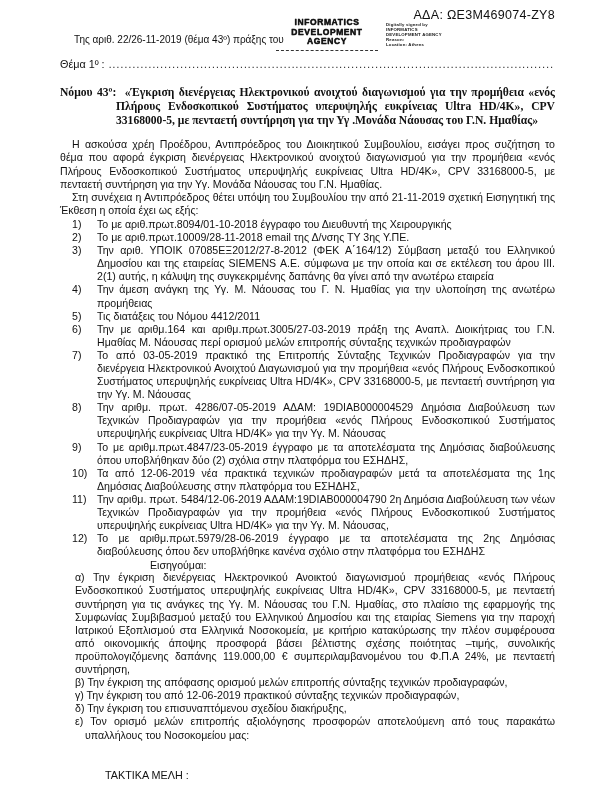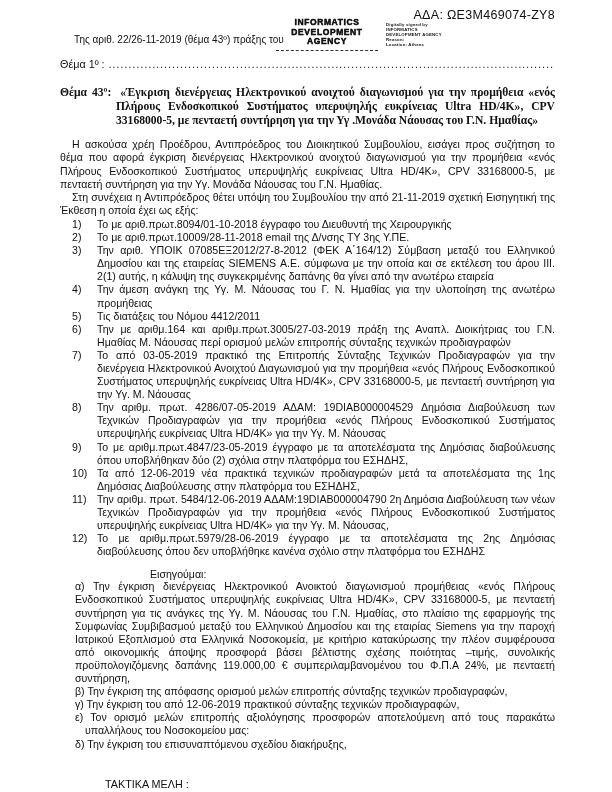--- a/index.html
+++ b/index.html
@@ -98,21 +98,21 @@
     text-align:justify;
     padding-left:37px;
   }
   .numitem .num{
     position:absolute;left:12px;top:0;
     text-align:left;
   }
   .eisig{
     font-size:10.6px;
     margin-left:90px;
-    margin-top:10px;
+    margin-top:1px;
   }
   .proposal{
     font-size:10.6px;
     line-height:13.1px;
     text-align:justify;
     padding-left:15px;
   }
   .proposal.hang{
     padding-left:25px;
     text-indent:-10px;
@@ -147,21 +147,21 @@
       <div>Location: Athens</div>
     </div>
   </div>
 
   <div class="thema1">
     <span class="thema1-label">Θέμα 1º :</span>
     <span class="thema1-dots">....................................................................................................................................................................</span>
   </div>
 
   <div class="subject">
-    <span class="lbl">Θέμα 43º:</span>
+    <span class="lbl">Νόμου 43º:</span>
     <span>«Έγκριση διενέργειας Ηλεκτρονικού ανοιχτού διαγωνισμού για την προμήθεια «ενός Πλήρους Ενδοσκοπικού Συστήματος υπερυψηλής ευκρίνειας Ultra HD/4K», CPV 33168000-5, με πενταετή συντήρηση για την Υγ .Μονάδα Νάουσας  του   Γ.Ν. Ημαθίας»</span>
   </div>
 
   <p class="para p1">Η ασκούσα χρέη Προέδρου, Αντιπρόεδρος του Διοικητικού Συμβουλίου, εισάγει προς συζήτηση το θέμα που αφορά έγκριση διενέργειας Ηλεκτρονικού ανοιχτού διαγωνισμού για την προμήθεια «ενός Πλήρους Ενδοσκοπικού Συστήματος υπερυψηλής ευκρίνειας Ultra HD/4K», CPV 33168000-5, με πενταετή συντήρηση για την Υγ. Μονάδα Νάουσας του  Γ.Ν. Ημαθίας.</p>
   <p class="para p2">Στη συνέχεια η Αντιπρόεδρος θέτει υπόψη του Συμβουλίου την από 21-11-2019 σχετική Εισηγητική της Έκθεση η οποία έχει ως εξής:</p>
 
   <div class="numlist">
     <div class="numitem"><span class="num">1)</span><span>Το με αριθ.πρωτ.8094/01-10-2018 έγγραφο του Διευθυντή της Χειρουργικής</span></div>
     <div class="numitem"><span class="num">2)</span><span>Το με αριθ.πρωτ.10009/28-11-2018 email της Δ/νσης ΤΥ 3ης Υ.ΠΕ.</span></div>
     <div class="numitem"><span class="num">3)</span><span>Την αριθ. ΥΠΟΙΚ 07085ΕΞ2012/27-8-2012 (ΦΕΚ Α΄164/12) Σύμβαση μεταξύ του Ελληνικού Δημοσίου και της εταιρείας SIEMENS Α.Ε. σύμφωνα με την οποία και σε εκτέλεση του άρου ΙΙΙ. 2(1) αυτής, η κάλυψη της συγκεκριμένης δαπάνης θα γίνει από την ανωτέρω εταιρεία</span></div>
@@ -175,19 +175,19 @@
     <div class="numitem"><span class="num">11)</span><span>Την αριθμ. πρωτ. 5484/12-06-2019 ΑΔΑΜ:19DIAB000004790 2η Δημόσια Διαβούλευση των νέων Τεχνικών Προδιαγραφών για την προμήθεια «ενός Πλήρους Ενδοσκοπικού Συστήματος υπερυψηλής ευκρίνειας Ultra HD/4K» για την Υγ. Μ. Νάουσας,</span></div>
     <div class="numitem"><span class="num">12)</span><span>Το με αριθμ.πρωτ.5979/28-06-2019 έγγραφο με τα αποτελέσματα της 2ης Δημόσιας διαβούλευσης όπου δεν υποβλήθηκε κανένα  σχόλιο στην πλατφόρμα του ΕΣΗΔΗΣ</span></div>
   </div>
 
   <div class="eisig">Εισηγούμαι:</div>
 
   <div>
     <div class="proposal"><span>α)</span> <span>Την έγκριση διενέργειας Ηλεκτρονικού Ανοικτού διαγωνισμού προμήθειας «ενός Πλήρους Ενδοσκοπικού Συστήματος υπερυψηλής ευκρίνειας Ultra HD/4K», CPV 33168000-5, με πενταετή συντήρηση για τις ανάγκες της Υγ. Μ. Νάουσας του Γ.Ν. Ημαθίας, στο πλαίσιο της εφαρμογής της Συμφωνίας Συμβιβασμού μεταξύ του Ελληνικού Δημοσίου και της εταιρίας Siemens για την παροχή Ιατρικού Εξοπλισμού στα Ελληνικά Νοσοκομεία, με  κριτήριο κατακύρωσης την πλέον συμφέρουσα από οικονομικής άποψης προσφορά βάσει βέλτιστης σχέσης ποιότητας –τιμής, συνολικής προϋπολογιζόμενης δαπάνης 119.000,00 € συμπεριλαμβανομένου του Φ.Π.Α 24%, με πενταετή συντήρηση,</span></div>
     <div class="proposal"><span>β)</span> <span>Την έγκριση της απόφασης ορισμού μελών επιτροπής σύνταξης τεχνικών προδιαγραφών,</span></div>
     <div class="proposal"><span>γ)</span> <span>Την έγκριση του από 12-06-2019 πρακτικού σύνταξης τεχνικών προδιαγραφών,</span></div>
+    <div class="proposal"><span>δ)</span> <span>Την έγκριση του επισυναπτόμενου σχεδίου διακήρυξης,</span></div>
     <div class="proposal hang"><span>ε)</span> <span>Τον ορισμό μελών επιτροπής αξιολόγησης προσφορών αποτελούμενη από τους παρακάτω υπαλλήλους του Νοσοκομείου μας:</span></div>
-    <div class="proposal"><span>δ)</span> <span>Την έγκριση του επισυναπτόμενου σχεδίου διακήρυξης,</span></div>
   </div>
 
   <div class="taktika">ΤΑΚΤΙΚΑ ΜΕΛΗ :</div>
 
 </div>
 
 </body></html>

